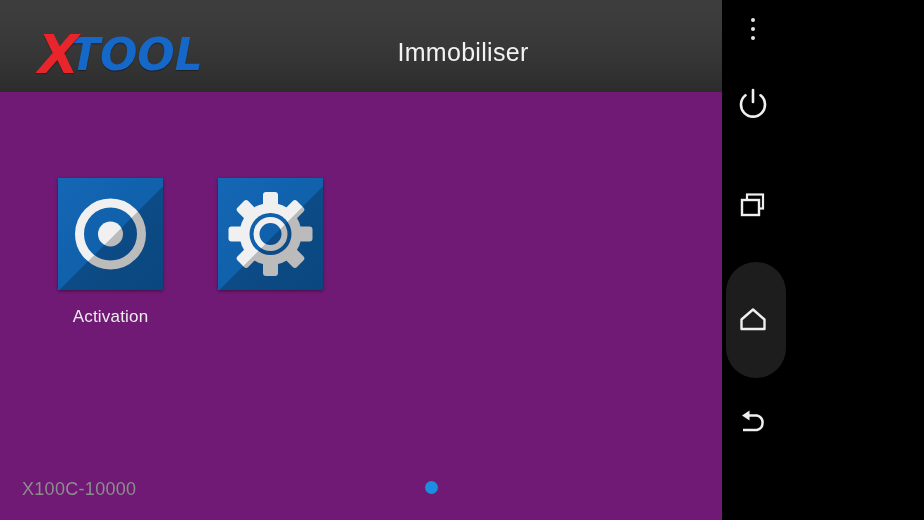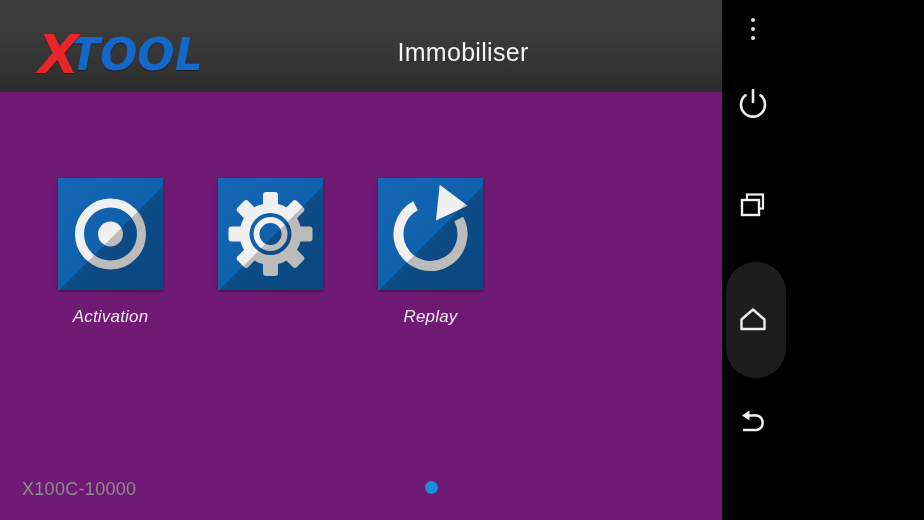--- a/index.html
+++ b/index.html
@@ -116,21 +116,20 @@
   }
 
   
   #grid {
     position: absolute;
     left: 58px;
     top: 178px;
     width: 750px;
     display: flex;
     gap: 55px;
-    font-style: italic;
   }
 
   .app-item {
     width: 105px;
     display: block;
     text-align: center;
     cursor: pointer;
   }
   .tile {
     position: relative;
@@ -307,30 +306,20 @@
               <circle cx="0" cy="0" r="31" fill="#f0f0f0"></circle>
               <circle cx="0" cy="0" r="21" fill="#1060ab"></circle>
               <circle cx="0" cy="0" r="14" fill="none" stroke="#f0f0f0" stroke-width="6"></circle>
             </g>
           </svg>
           <div class="longshadow"></div>
         </div>
       </div>
 
 
-      <div class="app-item">
-        <div class="tile">
-          <svg width="105" height="112" viewBox="0 0 105 112">
-            <path d="M52 24 A32 32 0 1 0 84 56" fill="none" stroke="#f0f0f0" stroke-width="10" stroke-linecap="butt" transform="rotate(-28 52 56)"></path>
-            <polygon points="56,6 56,42 86,24" fill="#f0f0f0" transform="rotate(6 52 56)"></polygon>
-          </svg>
-          <div class="longshadow"></div>
-        </div>
-        <div class="app-label">Replay</div>
-      </div>
 
     </div>
 
     <div id="serial">X100C-10000</div>
 
     <div id="pager">
       <span class="dot active"></span>
     </div>
 
   </div>

